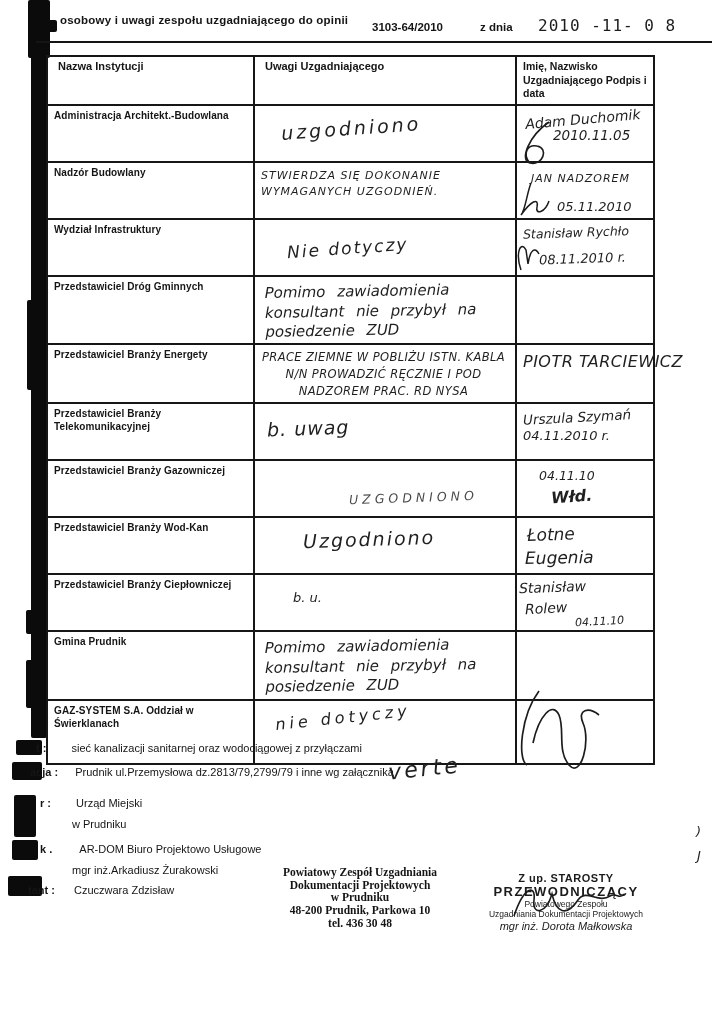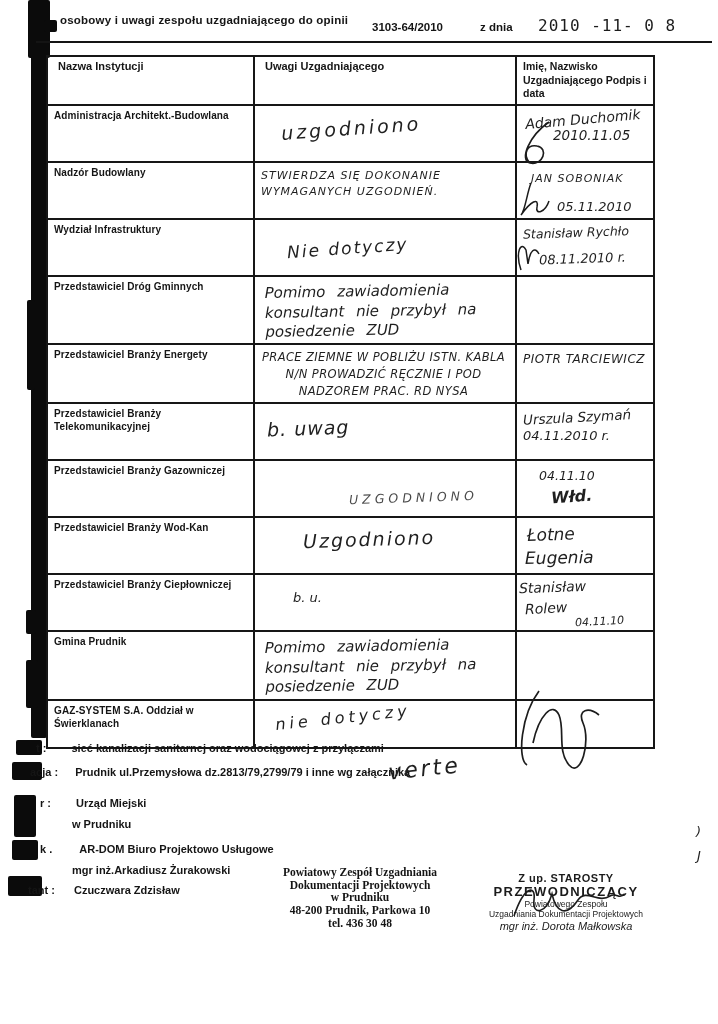--- a/index.html
+++ b/index.html
@@ -16,21 +16,21 @@
   .h-stamp{position:absolute;top:16px;left:538px;font-family:"DejaVu Sans Mono",monospace;
            font-size:16px;letter-spacing:1px;color:#1c1c1c;}
   .h-rule{position:absolute;top:41px;left:36px;width:676px;height:2px;background:#141414;}
 
   
   table.grid{position:absolute;top:55px;left:46px;width:607px;border-collapse:collapse;table-layout:fixed;}
   table.grid th,table.grid td{border:2px solid #161616;vertical-align:top;padding:3px 6px;overflow:visible;}
   th{font-size:11px;font-weight:700;text-align:left;vertical-align:middle;}
   th.c3{font-size:10.5px;line-height:1.3;vertical-align:middle;}
   td.inst{font-size:10px;font-weight:600;letter-spacing:.1px;padding-top:6px;line-height:1.3;}
-  tr.r{height:57px;} tr.r11{height:48px;}
+  tr.r{height:57px;} tr.r11{height:64px;}
   td{position:relative;}
 
   
   .hw{font-family:"DejaVu Sans",sans-serif;font-style:italic;color:#1f1f1f;display:inline-block;}
   .rm1{font-size:19px;letter-spacing:3px;transform:rotate(-4deg);margin:8px 0 0 20px;}
   .rm2{font-size:11px;letter-spacing:1px;width:250px;line-height:1.5;margin-top:2px;}
   .rm3{font-size:17px;letter-spacing:2px;transform:rotate(-4deg);margin:15px 0 0 26px;}
   .rm4{font-size:15px;width:215px;line-height:1.3;word-spacing:7px;transform:rotate(-1deg);margin:2px 0 0 4px;}
   .rm5{font-size:11.5px;letter-spacing:.4px;width:245px;line-height:1.45;margin-top:1px;text-align:center;}
   .rm6{font-size:19px;letter-spacing:1px;transform:rotate(-2deg);margin:10px 0 0 6px;}
@@ -40,37 +40,37 @@
   .rm10{font-size:15px;width:215px;line-height:1.3;word-spacing:7px;transform:rotate(-1deg);margin:2px 0 0 4px;}
   .rm11{font-size:16px;letter-spacing:4px;transform:rotate(-6deg);margin:4px 0 0 14px;}
 
   .sig-name{white-space:nowrap;}
   .s1n{font-size:14px;transform:rotate(-5deg);margin:2px 0 0 2px;}
   .s1d{position:absolute;top:21px;left:36px;font-size:13.5px;}
   .s2n{font-size:11px;letter-spacing:1px;margin:6px 0 0 8px;}
   .s2d{position:absolute;top:36px;left:40px;font-size:13px;}
   .s3n{font-size:12.5px;transform:rotate(-2deg);margin-top:1px;}
   .s3d{position:absolute;top:31px;left:22px;font-size:13px;transform:rotate(-2deg);}
-  .s5n{font-size:12px;letter-spacing:.5px;margin-top:4px;}
+  .s5n{font-size:16px;letter-spacing:.5px;margin-top:4px;}
   .s6n{font-size:13.5px;transform:rotate(-3deg);margin-top:2px;}
   .s6d{position:absolute;top:24px;left:6px;font-size:13px;}
   .s7d{font-size:12.5px;margin:4px 0 0 16px;}
   .s7n{position:absolute;top:26px;left:34px;font-size:16px;font-weight:700;transform:rotate(-4deg);}
   .s8n{display:block;font-size:17px;margin:2px 0 0 4px;transform:rotate(-2deg);}
   .s8n2{display:block;font-size:17px;margin:4px 0 0 2px;transform:rotate(-1deg);}
   .s9n{display:block;font-size:14px;margin:0 0 0 -4px;transform:rotate(-2deg);white-space:nowrap;}
   .s9n2{display:block;font-size:14px;margin:4px 0 0 2px;transform:rotate(-3deg);}
   .s9d{position:absolute;top:40px;left:58px;font-size:11px;transform:rotate(-3deg);}
   .squig{position:absolute;}
   .squig svg{overflow:visible;}
 
   
   .fl{position:absolute;font-size:11px;}
   .fl .lab{font-weight:700;}
-  .fl .txt{font-weight:700;}
+  .fl .txt{font-weight:400;}
   .verte{position:absolute;top:756px;left:388px;font-size:22px;letter-spacing:3px;transform:rotate(-6deg);}
 
   .stamp-c{position:absolute;top:866px;left:248px;width:224px;text-align:center;
            font-family:"Liberation Serif",serif;font-weight:700;font-size:11.5px;line-height:1.1;color:#141414;}
   .stamp-r{position:absolute;top:872px;left:458px;width:216px;text-align:center;color:#1b1b1b;}
   .stamp-r .l1{font-size:11px;font-weight:700;letter-spacing:.5px;}
   .stamp-r .l2{font-size:13px;font-weight:700;letter-spacing:1.5px;}
   .stamp-r .l3,.stamp-r .l4{font-size:8.5px;}
   .stamp-r .signer{font-size:11px;font-style:italic;margin-top:1px;}
 
@@ -121,21 +121,21 @@
                 <path d="M34,0 C14,14 4,38 15,41 C28,44 34,26 22,24 C12,22 8,32 14,40" fill="none" stroke="#1c1c1c" stroke-width="1.6"></path>
               </svg></span>
         <span class="hw s1d">2010.11.05</span>
       </td>
     </tr>
 
     <tr class="r">
       <td class="inst"><span>Nadzór Budowlany</span></td>
       <td><span class="hw rm2">STWIERDZA SIĘ DOKONANIE WYMAGANYCH UZGODNIEŃ.</span></td>
       <td>
-        <span class="hw sig-name s2n">JAN SOBONIAK</span>
+        <span class="hw sig-name s2n">JAN NADZOREM</span>
         <span class="squig" style="left:0px;top:18px;"><svg width="40" height="36" viewBox="0 0 40 36">
                 <path d="M14,2 C10,12 8,30 4,34 C14,20 22,16 20,26 C18,34 28,32 32,20" fill="none" stroke="#1c1c1c" stroke-width="1.5"></path>
               </svg></span>
         <span class="hw s2d">05.11.2010</span>
       </td>
     </tr>
 
     <tr class="r">
       <td class="inst"><span>Wydział Infrastruktury</span></td>
       <td><span class="hw rm3">Nie dotyczy</span></td>

